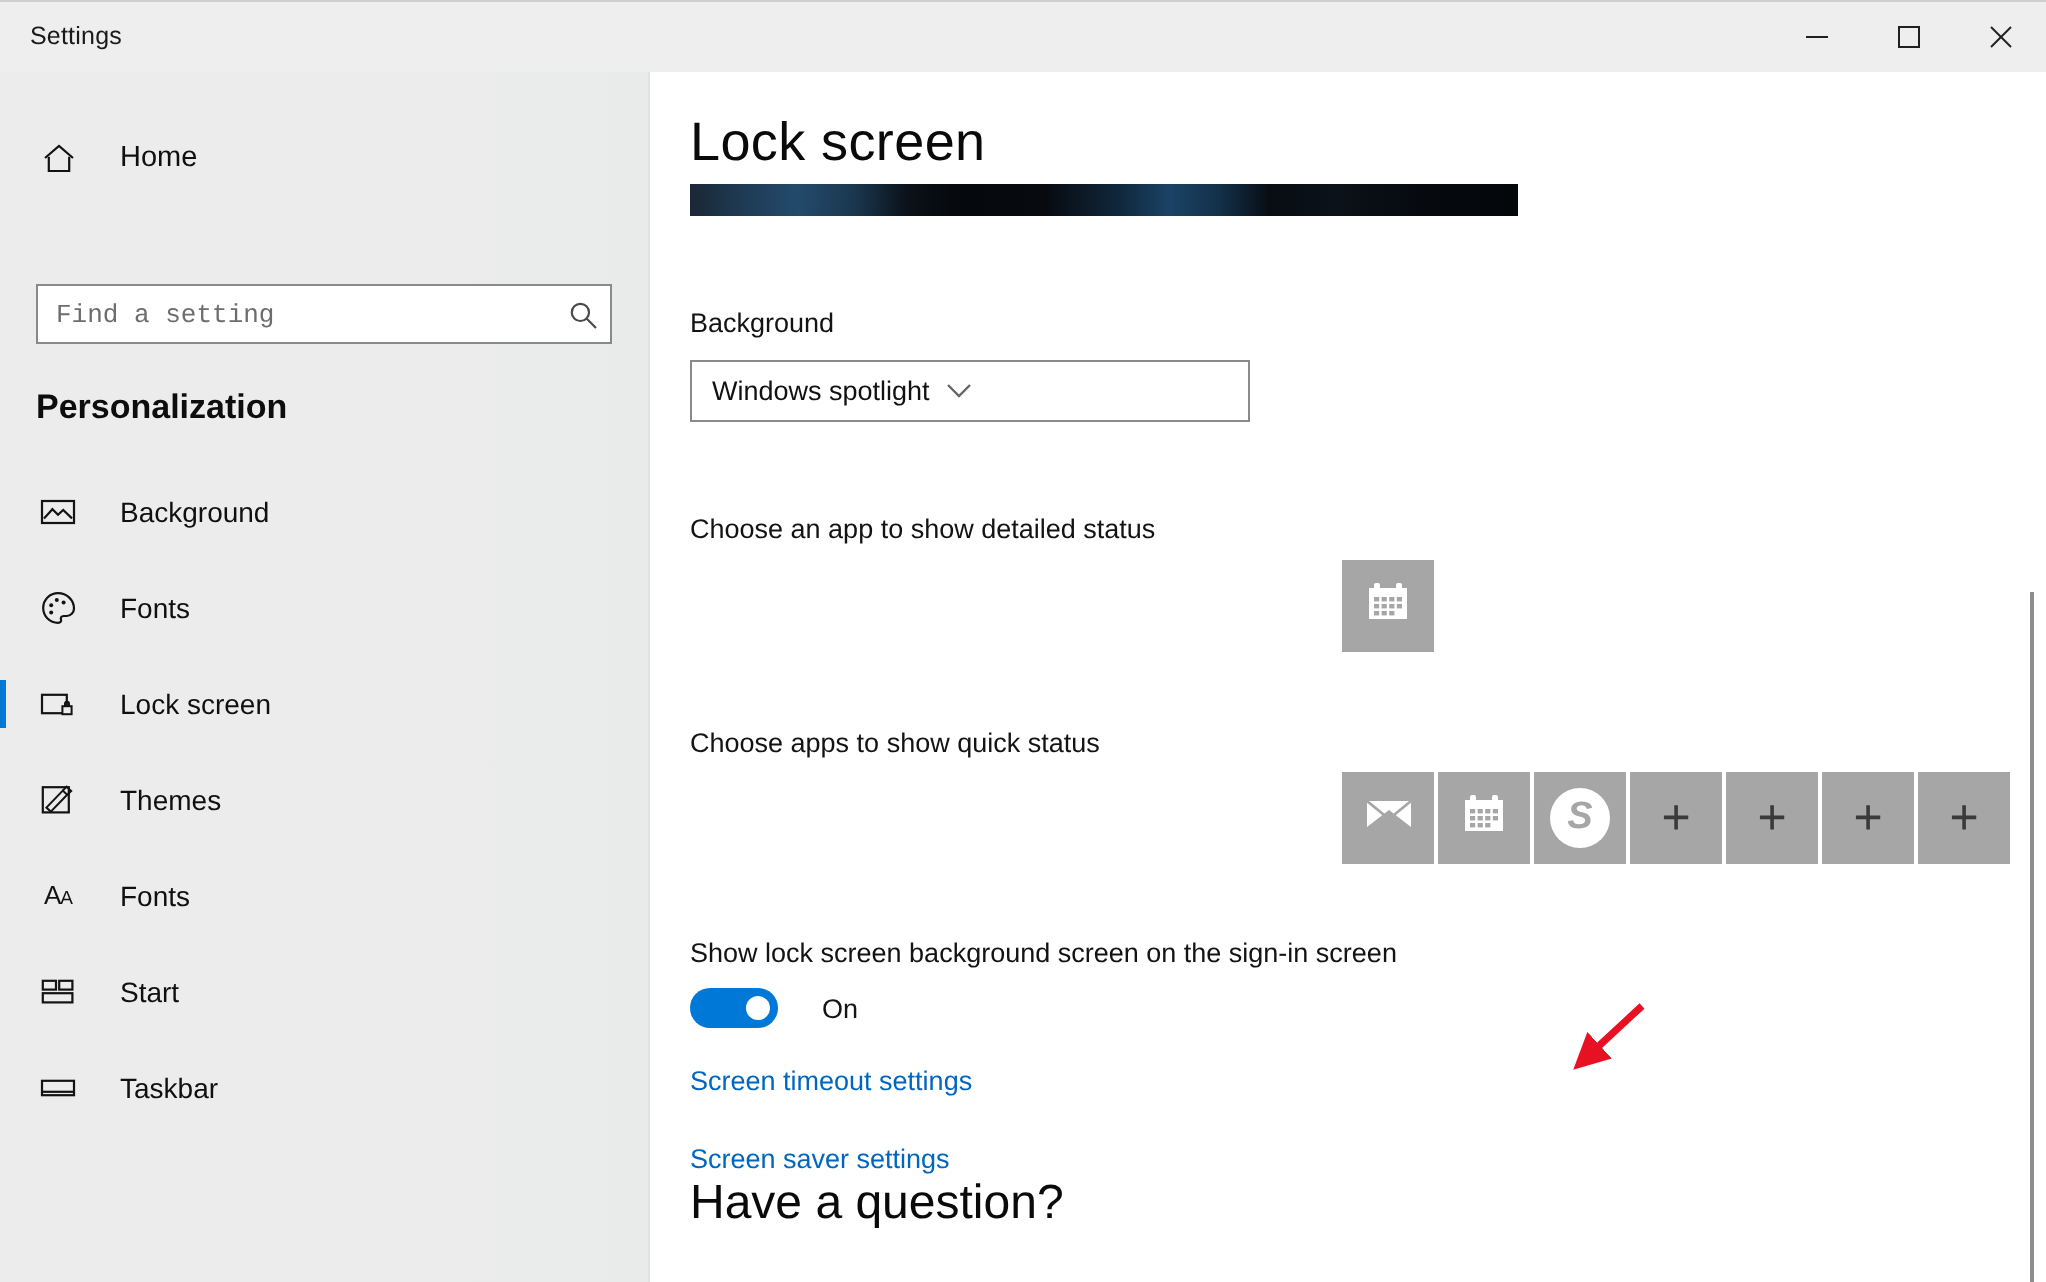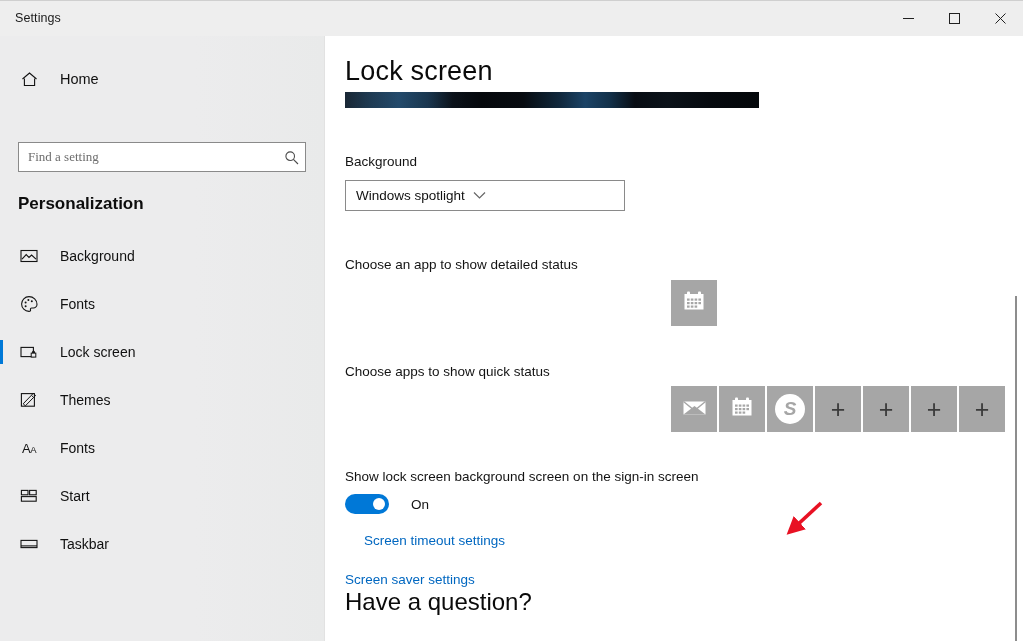--- a/index.html
+++ b/index.html
@@ -93,21 +93,21 @@
     background: #ffffff;
     border: 1px solid #8a8a8a;
     box-sizing: border-box;
     display: flex;
     align-items: center;
   }
   .search-input {
     border: 0;
     outline: 0;
     background: transparent;
-    font-family: Liberation Serif, serif;
+    font-family: Liberation Mono, monospace;
     font-size: 13px;
     color: #ef4444;
     padding: 0 8px 0 9px;
     flex: 1;
     height: 16px;
   }
   .search-input::placeholder { color: #6d6d6d; opacity: 1; }
   .search-icon {
     width: 28px;
     display: flex;
@@ -294,21 +294,21 @@
     color: #141414;
   }
 
   .link {
     position: absolute;
     font-size: 13.5px;
     color: #0067c0;
     text-decoration: none;
     cursor: pointer;
   }
-  .link-timeout { left: 19px; top: 497px; margin-left: 19px; }
+  .link-timeout { left: 19px; top: 497px; }
   .link-saver   { left: 19px; top: 536px; }
 
   .have-question {
     position: absolute;
     left: 19px; top: 552px;
     font-size: 24px;
     color: #0a0a0a;
   }
 
   .arrow-annotation {

